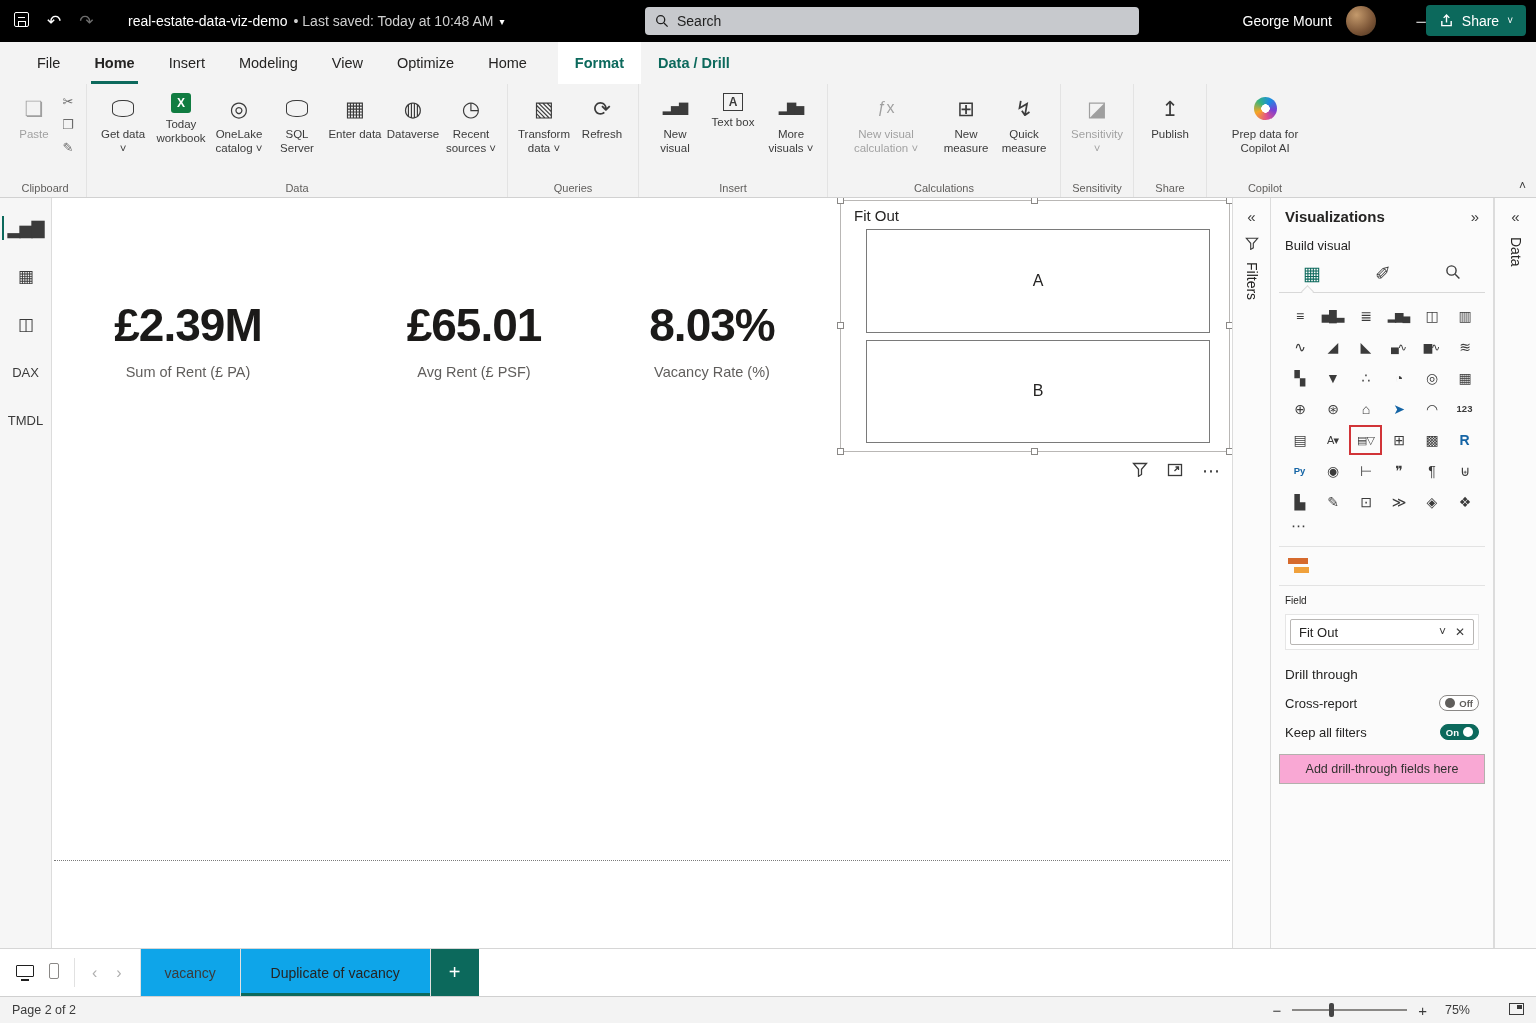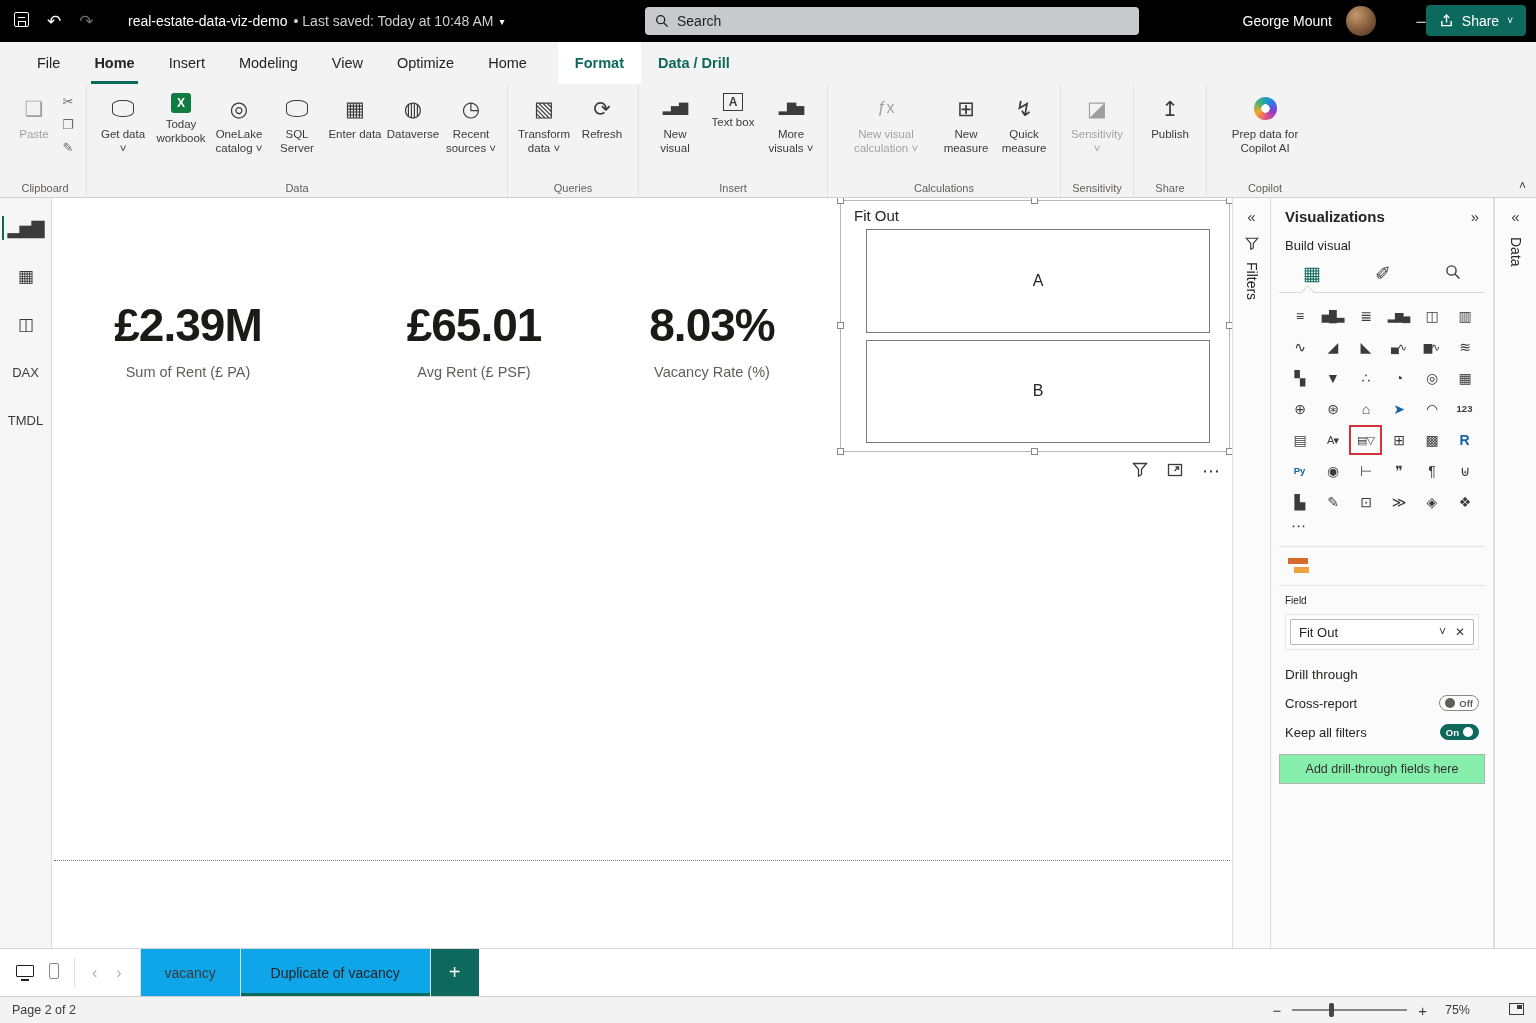--- a/index.html
+++ b/index.html
@@ -125,21 +125,21 @@
   .drill-row{display:flex;align-items:center;justify-content:space-between;margin-top:13px;font-size:13px}
   .toggle{display:flex;align-items:center;gap:4px;height:16px;border-radius:9px;padding:1px 5px;min-width:37px;justify-content:space-between}
   .knob{width:10px;height:10px;border-radius:50%}
   .tlabel{font-size:9.5px;font-weight:600}
   .toggle.off{border:1px solid #8a8886;background:#fff}
   .toggle.off .knob{background:var(--text2)}
   .toggle.off .tlabel{color:var(--text2)}
   .toggle.on{background:var(--accent);border:1px solid var(--accent);flex-direction:row-reverse}
   .toggle.on .knob{background:#fff}
   .toggle.on .tlabel{color:#fff}
-  .add-fields{margin:14px -6px 0;border:1px solid #b3b0ad;background:#86efac;height:30px;display:flex;align-items:center;justify-content:center;font-size:12.5px;color:#323130}
+  .add-fields{margin:14px -6px 0;border:1px solid #b3b0ad;background:#f9a8d4;height:30px;display:flex;align-items:center;justify-content:center;font-size:12.5px;color:#323130}
 
   
   .pagebar{position:absolute;left:0;right:0;bottom:27px;height:48px;background:#fff;border-top:1px solid #d6d6d6;display:flex;align-items:stretch}
   .pb-left{display:flex;align-items:center;gap:15px;padding:0 16px;border-right:1px solid #e1e1e1}
   .icon-desktop{width:18px;height:12px;border:1.6px solid #1f1f1f;border-radius:1px;position:relative;display:inline-block}
   .icon-desktop::after{content:"";position:absolute;left:4px;bottom:-5px;right:4px;height:2px;background:#1f1f1f}
   .icon-phone{width:10px;height:16px;border:1.6px solid #8a8886;border-radius:2px;display:inline-block}
   .pb-chev{font-size:16px;color:#b0b0b0;padding:0 2px}
   .pb-div{width:1px;height:60%;background:#e1e1e1;align-self:center}
   .tab{display:flex;align-items:center;justify-content:center;font-size:14px;color:var(--icon);width:100px;border-right:1px solid #e1e1e1;position:relative;background:#0ea5e9}

